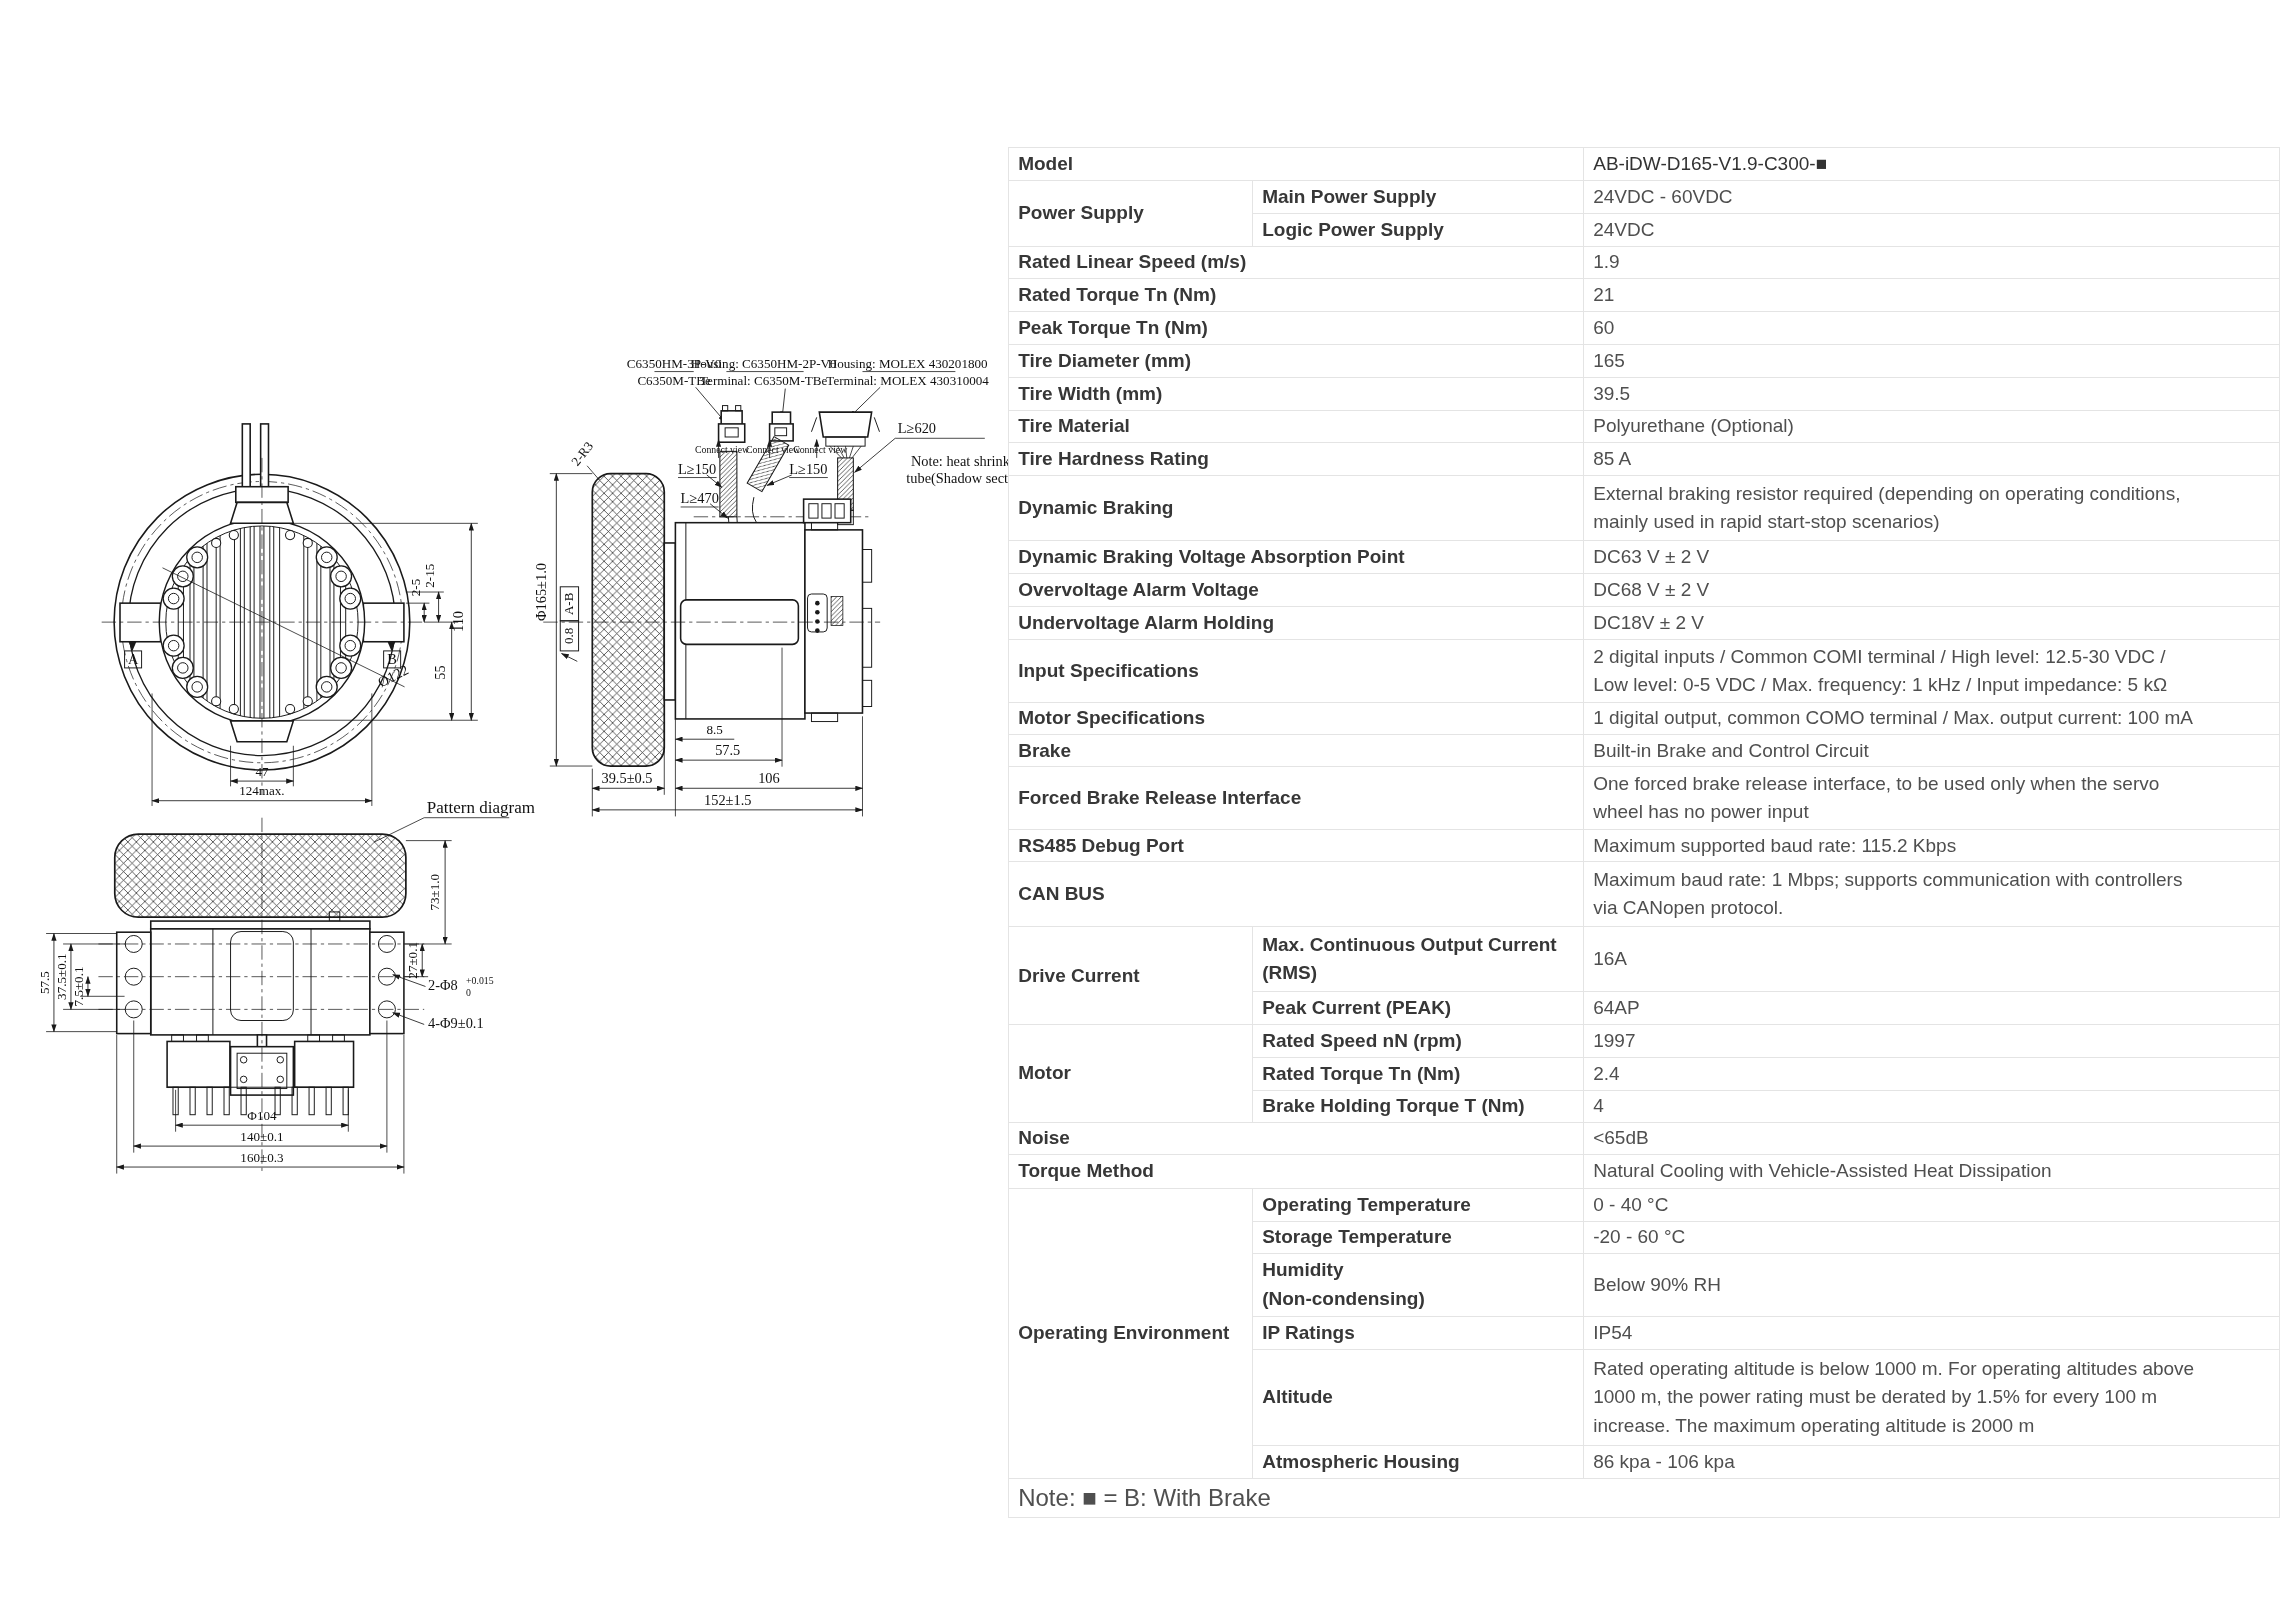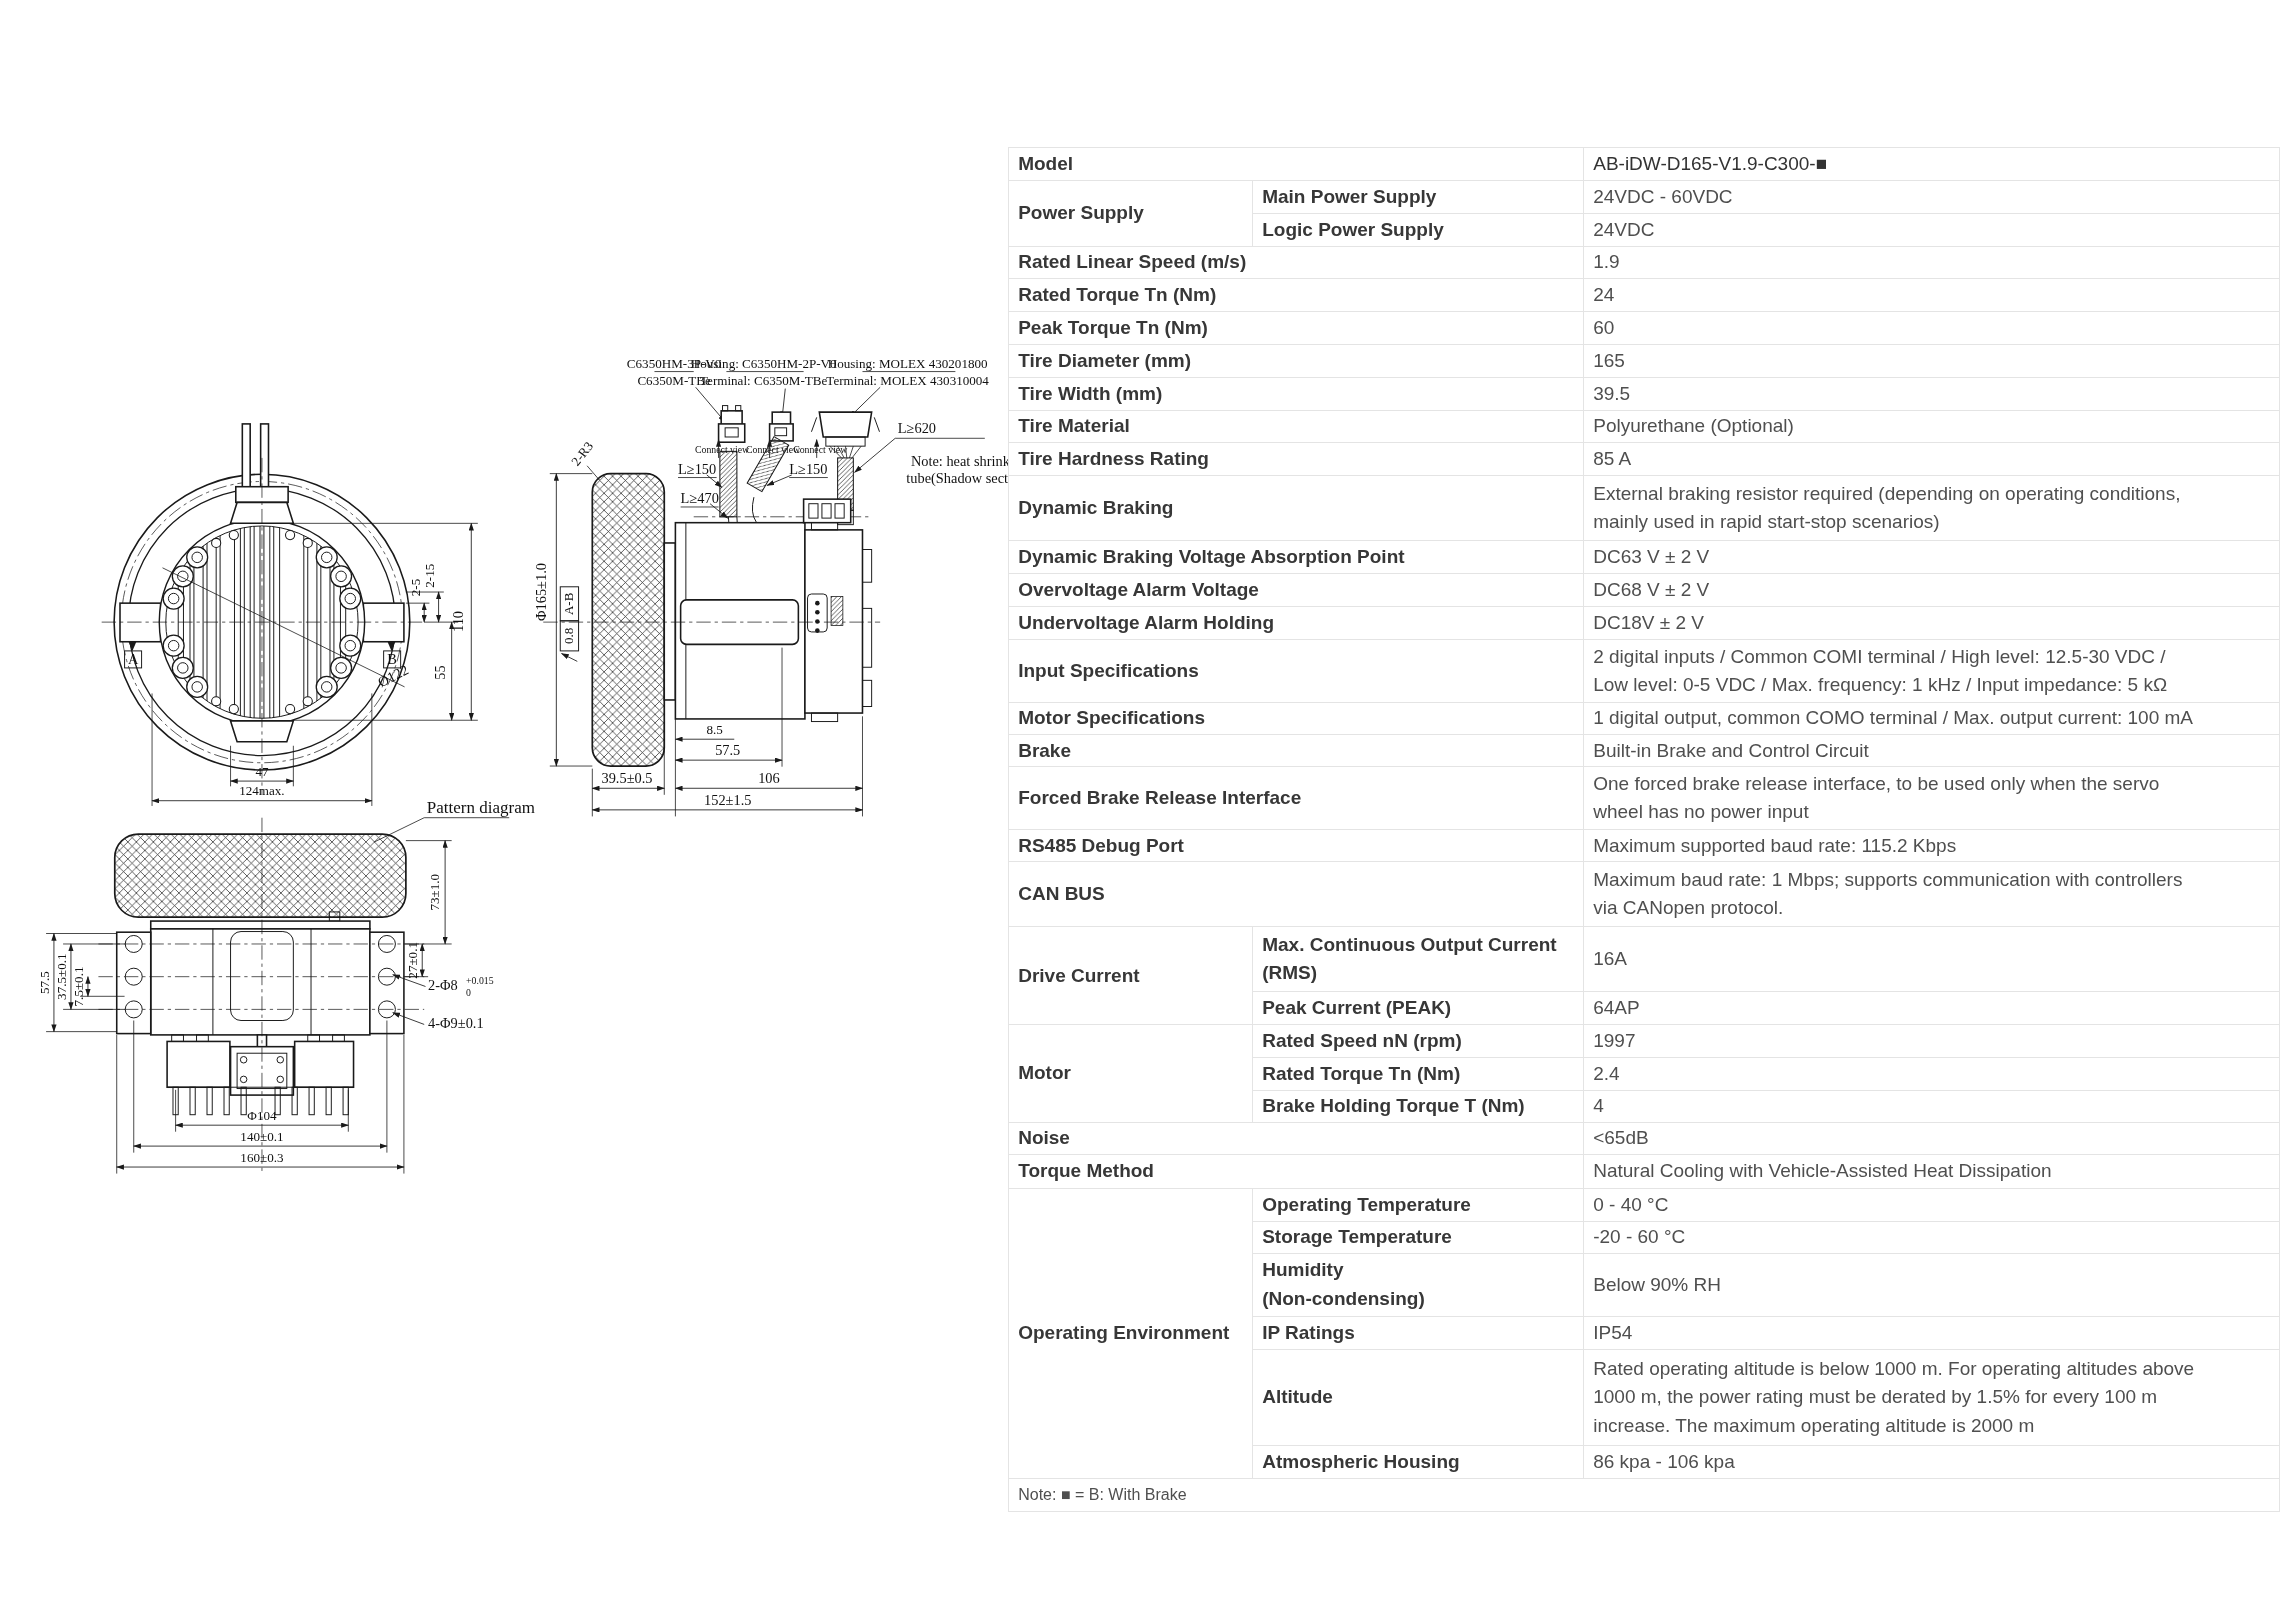--- a/index.html
+++ b/index.html
@@ -6,21 +6,21 @@
   body{width:2295px;height:1623px;position:relative;overflow:hidden;
        font-family:"Liberation Sans",sans-serif;}
   
   #spec-wrap{position:absolute;left:1008px;top:147px;width:1271px;}
   table.spec{border-collapse:collapse;table-layout:fixed;width:1271px;}
   table.spec td{border:1.3px solid #e4e4e4;padding:1.3px 9.2px;font-size:19px;
                 color:#4f4f4f;vertical-align:middle;line-height:1.5;
                 white-space:pre-line;overflow:hidden;}
   table.spec td.l{font-weight:700;color:#373737;}
   table.spec td.vb{font-weight:400;color:#333333;}
-  table.spec td.note-cell{color:#4f4f4f;font-size:16px;}
+  table.spec td.note-cell{color:#4f4f4f;font-size:24px;}
   
   #draw{position:absolute;left:0;top:0;}
   .oln{fill:#ffffff;stroke:#1a1a1a;stroke-width:2.4;}
   .oln1{fill:none;stroke:#1a1a1a;stroke-width:1.5;}
   .thin{fill:none;stroke:#1a1a1a;stroke-width:1.2;}
   .cl{fill:none;stroke:#1a1a1a;stroke-width:1.1;stroke-dasharray:22 6 5 6;}
   .dim{stroke:#1a1a1a;stroke-width:1.3;fill:none;}
   text.dt{font-family:"Liberation Serif",serif;font-size:22px;fill:#111;}
   text.dts{font-family:"Liberation Serif",serif;font-size:20px;fill:#111;}
   text.dtx{font-family:"Liberation Serif",serif;font-size:15px;fill:#111;}
@@ -430,21 +430,21 @@
   <tr style="height:33px">
     <td class="l">Logic Power Supply</td>
     <td>24VDC</td>
   </tr>
   <tr style="height:31px">
           <td class="l" colspan="2">Rated Linear Speed (m/s)</td>
           <td>1.9</td>
         </tr>
   <tr style="height:33px">
           <td class="l" colspan="2">Rated Torque Tn (Nm)</td>
-          <td>24</td>
+          <td>21</td>
         </tr>
   <tr style="height:33px">
           <td class="l" colspan="2">Peak Torque Tn (Nm)</td>
           <td>60</td>
         </tr>
   <tr style="height:33px">
           <td class="l" colspan="2">Tire Diameter (mm)</td>
           <td>165</td>
         </tr>
   <tr style="height:33px">

